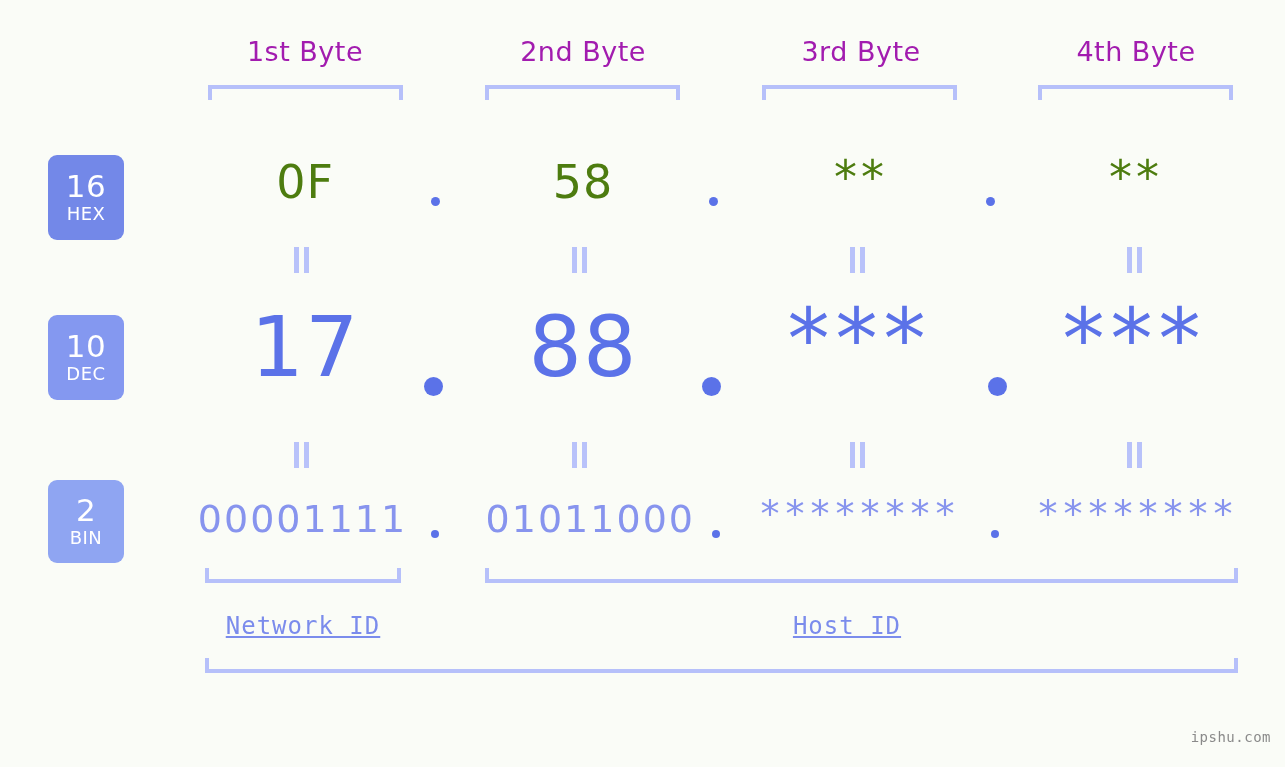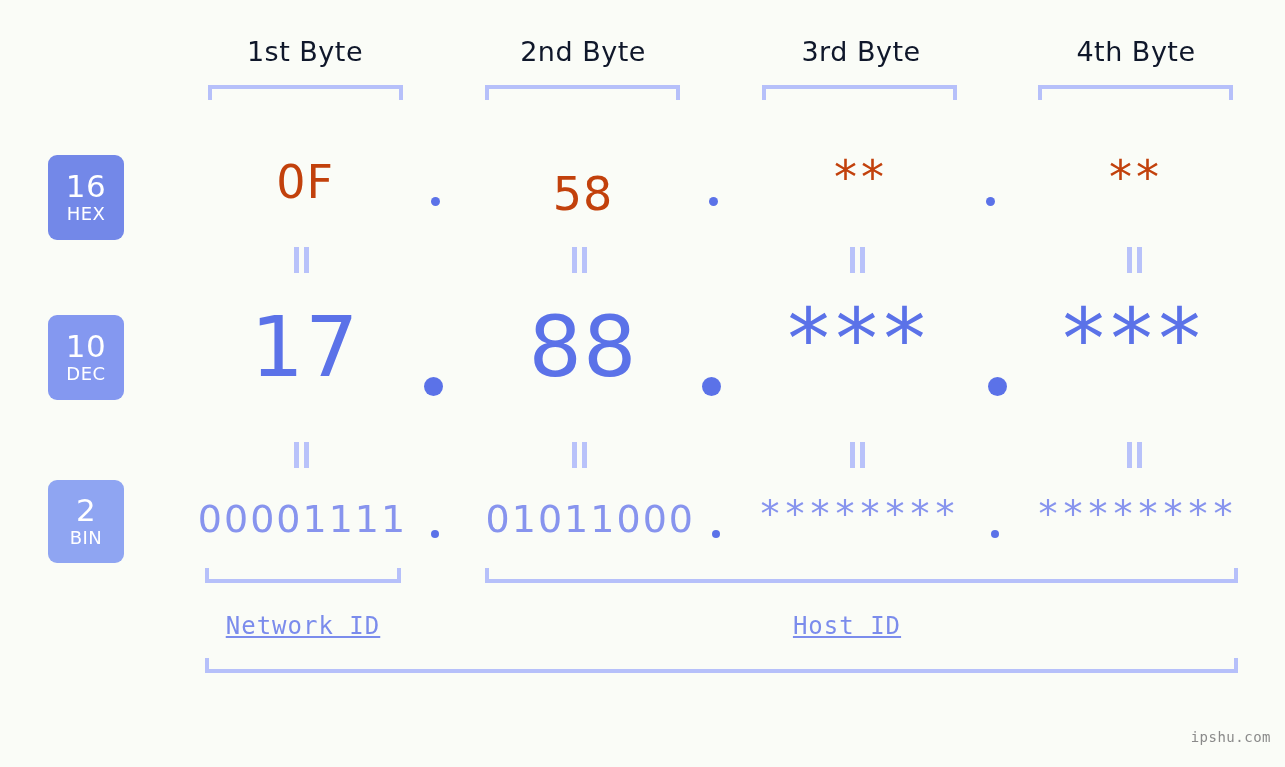--- a/index.html
+++ b/index.html
@@ -21,21 +21,21 @@
 
   
   .byte-label {
     position: absolute;
     top: 32px;
     height: 40px;
     line-height: 40px;
     text-align: center;
     font-family: "DejaVu Sans", sans-serif;
     font-size: 27px;
-    color: #0f172a;
+    color: #a21caf;
     letter-spacing: 0.5px;
     white-space: nowrap;
   }
 
   
   .bracket-down {
     position: absolute;
     border-top: 4px solid #b6c0fa;
     border-left: 4px solid #b6c0fa;
     border-right: 4px solid #b6c0fa;
@@ -80,21 +80,21 @@
 
   
   .val {
     position: absolute;
     text-align: center;
     white-space: nowrap;
     font-family: "DejaVu Sans", sans-serif;
   }
   .row-hex .val {
     font-size: 46px;
-    color: #c2410c;
+    color: #4d7c0f;
     letter-spacing: 1px;
   }
   .row-hex .val.stars { letter-spacing: 4px; }
   .row-dec .val {
     font-size: 84px;
     color: #5b72e8;
     letter-spacing: 1px;
   }
   .row-dec .val.stars { letter-spacing: 6px; }
   .row-bin .val {
@@ -185,21 +185,21 @@
     <span class="nm">DEC</span>
   </div>
   <div class="badge" style="top:480px; height:83px; background:#8fa5f2;">
     <span class="num">2</span>
     <span class="nm">BIN</span>
   </div>
 
   <div class="row-hex">
     <div class="val" style="left:205px; top:155px; width:200px;">0F</div>
     <div class="dot d-hex" style="left:431px; top:197px;"></div>
-    <div class="val" style="left:483px; top:155px; width:200px;margin-top:12px;">58</div>
+    <div class="val" style="left:483px; top:155px; width:200px;">58</div>
     <div class="dot d-hex" style="left:709px; top:197px;"></div>
     <div class="val stars" style="left:761px; top:150px; width:200px;">**</div>
     <div class="dot d-hex" style="left:986px; top:197px;"></div>
     <div class="val stars" style="left:1036px; top:150px; width:200px;">**</div>
   </div>
 
   <div class="eqmark" style="left:293px; top:247px;">
       <i class="a"></i>
       <i class="b"></i>
     </div>

